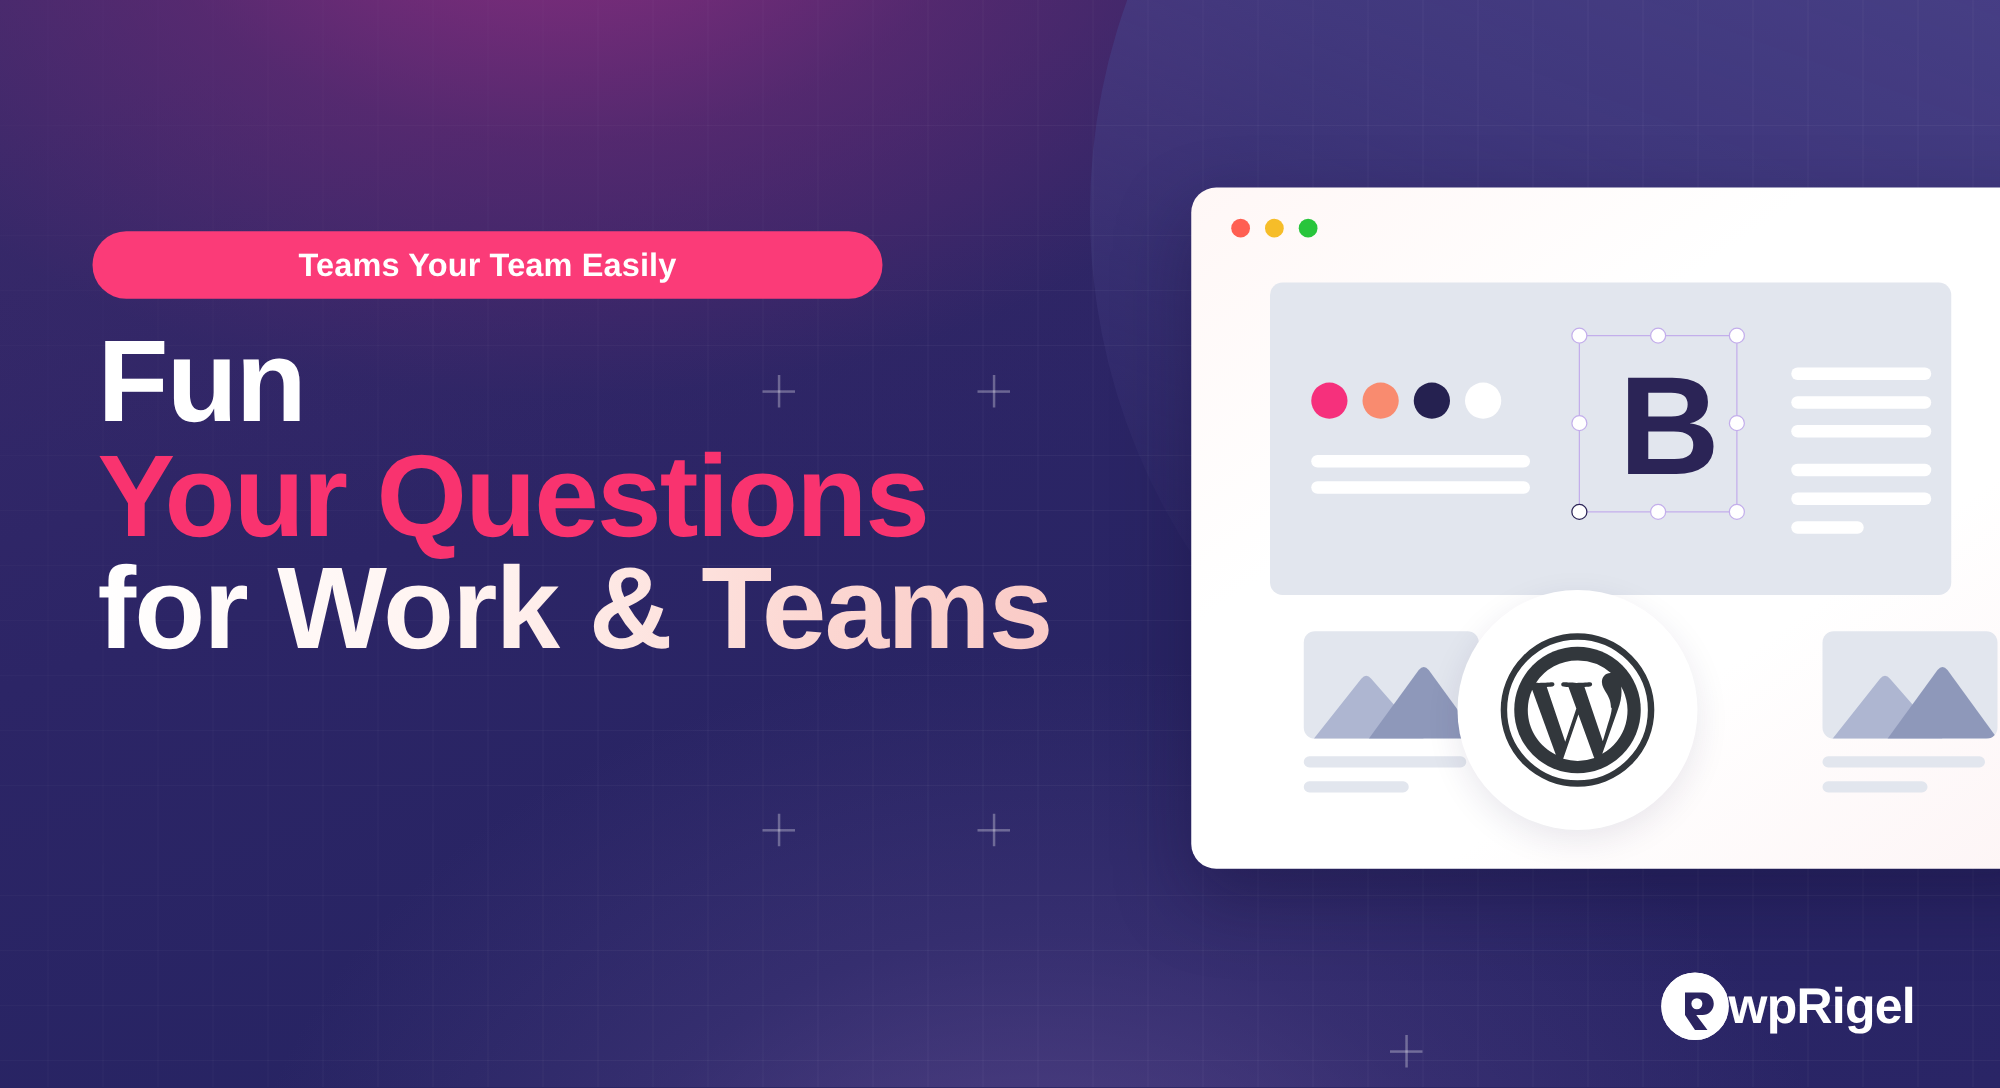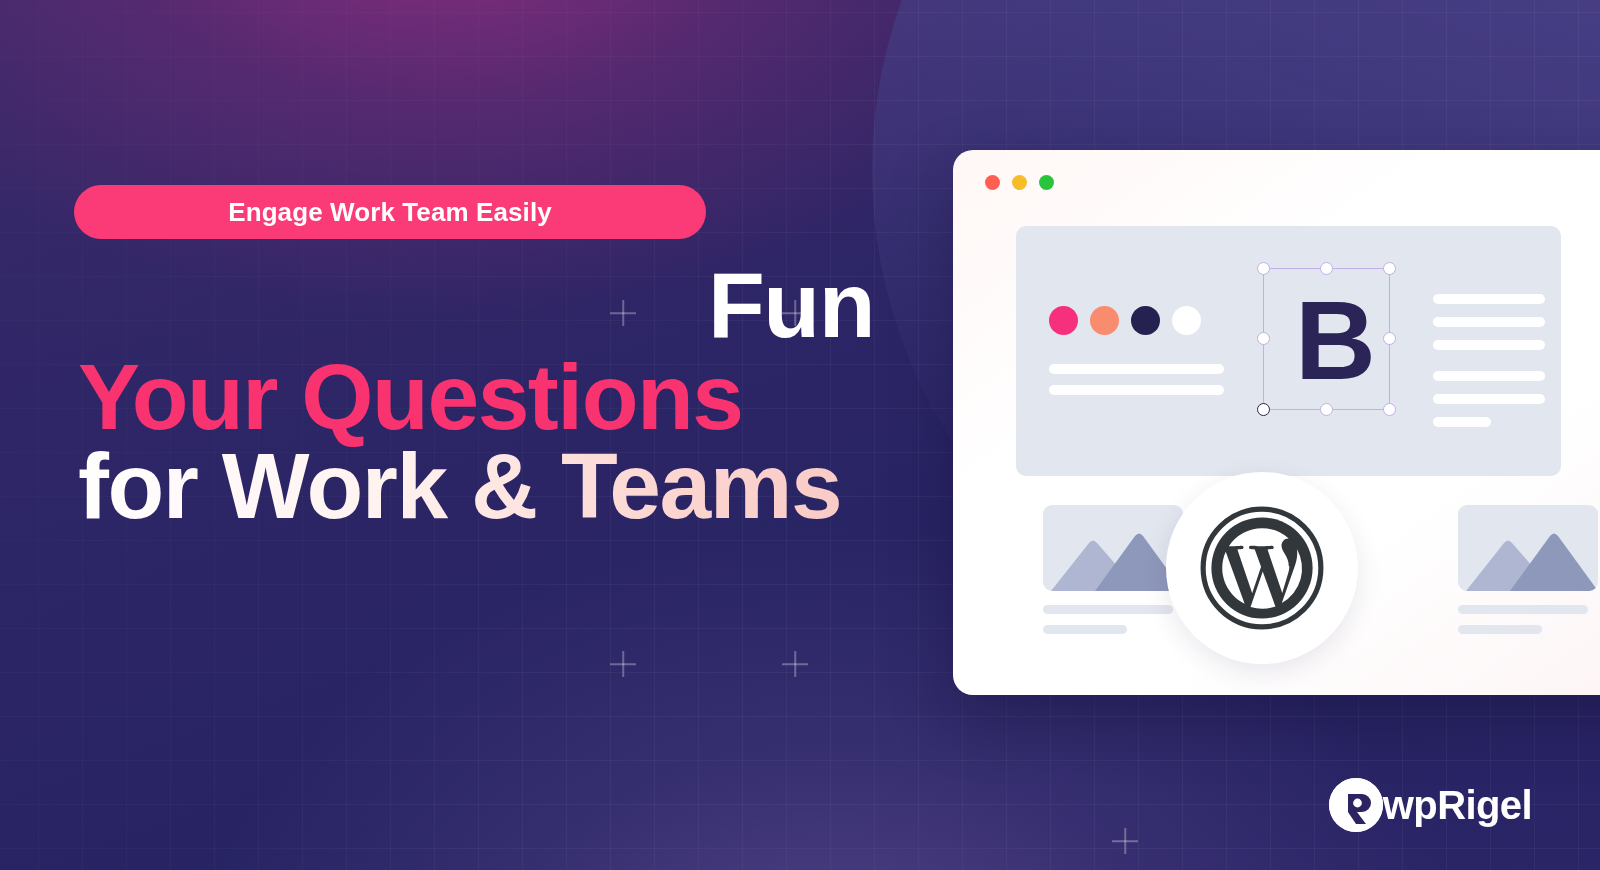--- a/index.html
+++ b/index.html
@@ -73,21 +73,21 @@
     letter-spacing:-1.5px;
     white-space:nowrap;
   }
   .hl-white { color:#ffffff; }
   .hl-pink  { color:#f9336f; }
   .hl-grad {
     background:linear-gradient(100deg,#ffffff 0%,#fff3f0 38%,#fcd7d2 72%,#f9c8c4 100%);
     -webkit-background-clip:text; background-clip:text;
     -webkit-text-fill-color:transparent; color:transparent;
   }
-  .hl-1 { padding-left:4px;text-align:right; }
+  .hl-1 { padding-left:4px; }
   .hl-2 { margin-top:6px; padding-left:4px; }
   .hl-3 { margin-top:4px; padding-left:4px; }
 
   
   .browser {
     position:absolute;
     left:953px; top:150px;
     width:700px; height:545px;
     border-radius:20px 0 0 20px;
     background:linear-gradient(145deg,#fff7f6 0%,#ffffff 34%,#ffffff 66%,#fdf4f5 100%);
@@ -191,21 +191,21 @@
   <div class="grid-overlay"></div>
 
   <div class="cross" style="left:610px; top:300px;"></div>
   <div class="cross" style="left:782px; top:300px;"></div>
   <div class="cross" style="left:610px; top:651px;"></div>
   <div class="cross" style="left:782px; top:651px;"></div>
   <div class="cross" style="left:1112px; top:828px;"></div>
 
   <div class="copy">
 
-    <div class="badge">Engage Work Team Easily</div>
+    <div class="badge">Teams Your Team Easily</div>
 
     <div class="headline">
       <div class="hl-line hl-white hl-1">Fun</div>
       <div class="hl-line hl-pink hl-2">Your Questions</div>
       <div class="hl-line hl-grad hl-3">for Work &amp; Teams</div>
     </div>
 
   </div>
 
   <div class="browser">

